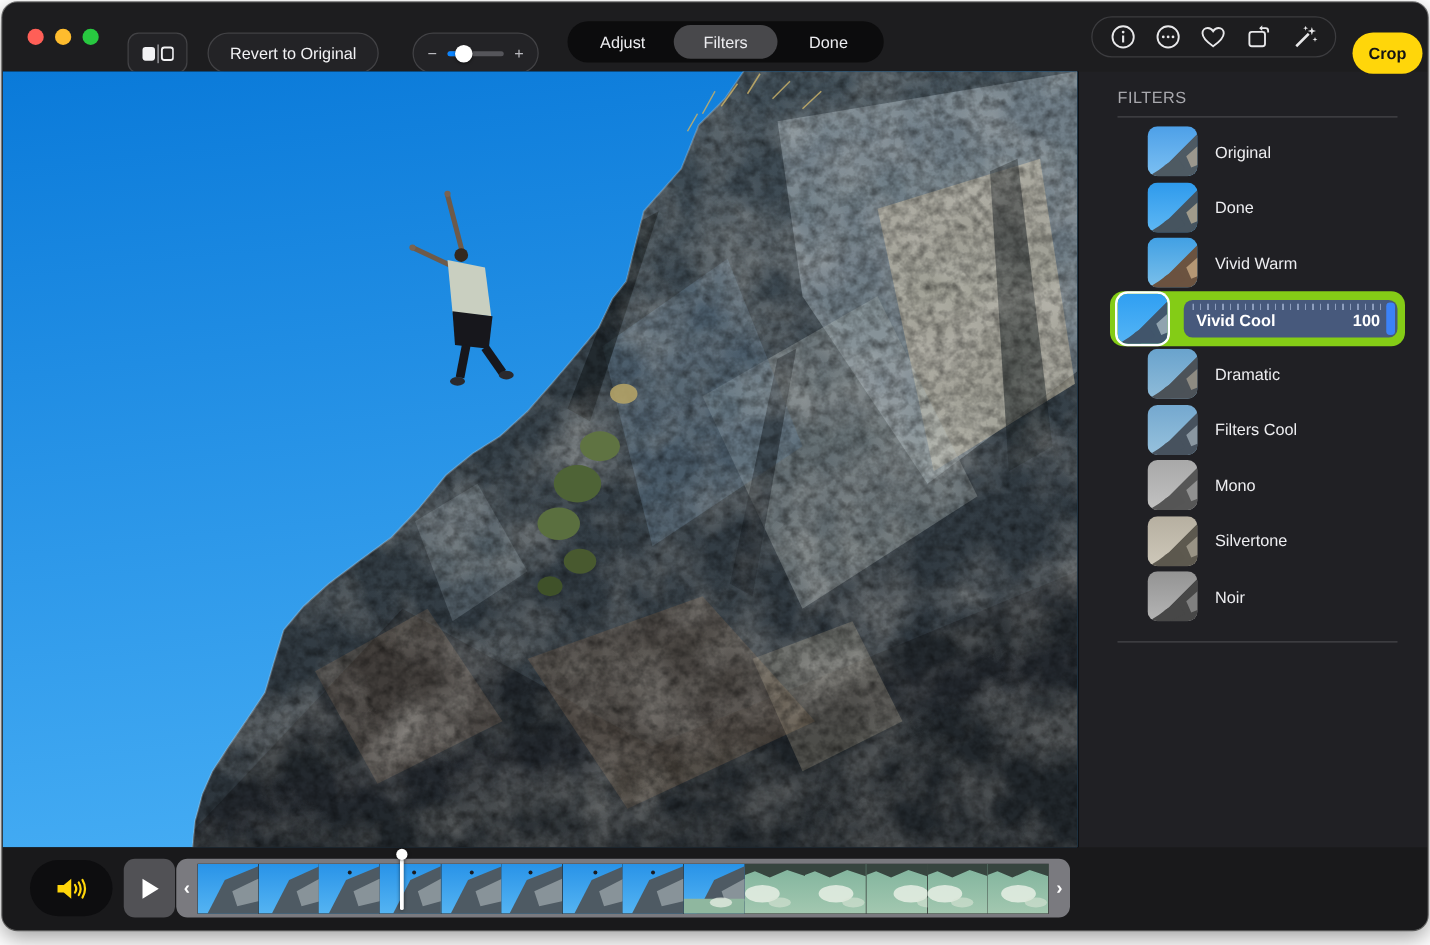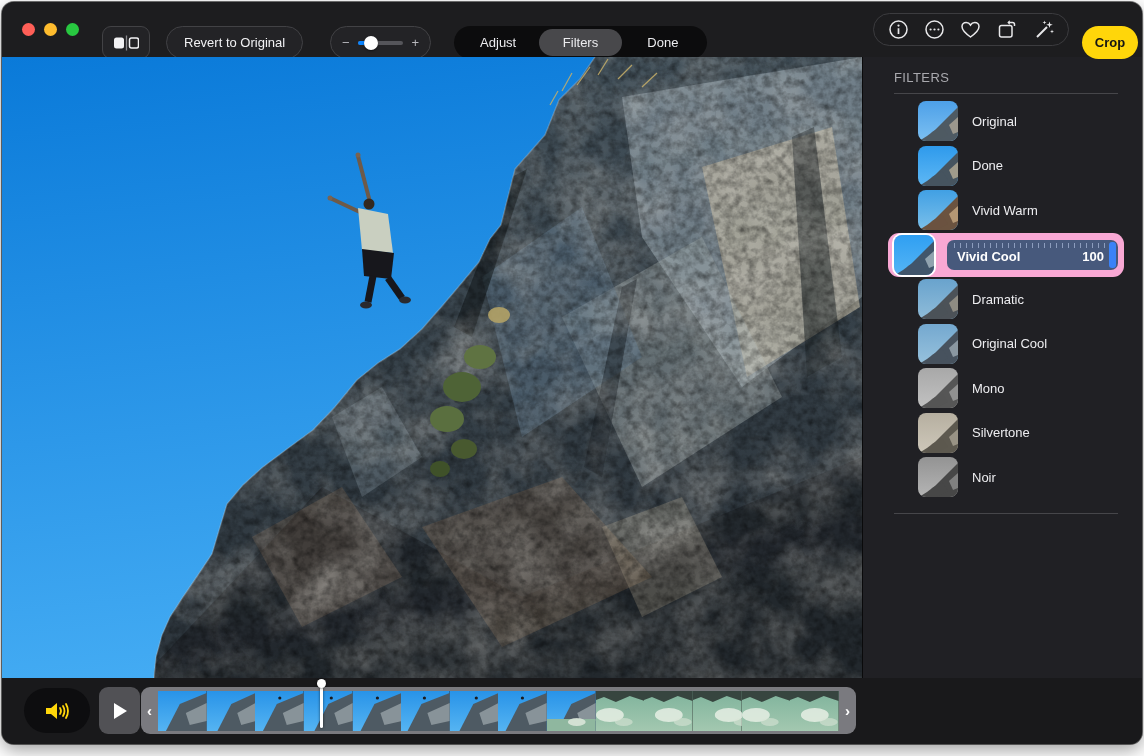--- a/index.html
+++ b/index.html
@@ -16,42 +16,42 @@
   .tbtn{position:absolute;top:24px;height:33px;border:1px solid #424245;background:#232326;
     color:#f2f2f4;font-size:13px;display:flex;align-items:center;justify-content:center;cursor:default;}
   .ba-btn{left:100px;width:48px;border-radius:9px;}
   .revert{left:164px;padding:0 17px;border-radius:17px;}
   .zoomer{left:328px;width:101px;border-radius:17px;padding:0 11px;gap:8px;}
   .zoomer .sign{color:#b9b9be;font-size:13px;line-height:1;}
   .ztrack{position:relative;flex:1;height:4px;border-radius:2px;background:#55555a;}
   .zfill{position:absolute;left:0;top:0;bottom:0;border-radius:2px;background:var(--accent,#0a84ff);}
   .zknob{position:absolute;top:50%;width:14px;height:14px;border-radius:50%;background:#fff;
     transform:translate(-50%,-50%);box-shadow:0 1px 2px rgba(0,0,0,.5);}
-  .segmented{position:absolute;left:452px;top:24px;width:253px;height:33px;border-radius:17px;
+  .segmented{position:absolute;left:452px;top:15px;width:253px;height:33px;border-radius:17px;
     background:#0c0c0d;display:flex;padding:3px;}
   .seg-cell{flex:1;display:flex;align-items:center;justify-content:center;border-radius:14px;
     color:#ececef;font-size:13px;}
   .seg-cell.active{background:#48484b;}
   .icon-group{position:absolute;left:871px;top:11px;width:196px;height:33px;border-radius:17px;
     border:1px solid #3c3c3f;display:flex;align-items:center;justify-content:space-around;padding:0 6px;}
   .ticon{width:26px;height:26px;display:flex;align-items:center;justify-content:center;}
   .ticon svg{display:block;}
   .done{left:1080px;width:56px;border:none;background:var(--done-button,#ffd60a);color:#141414;
     font-weight:bold;font-size:13px;border-radius:17px;}
   
   .content{flex:1;display:flex;min-height:0;}
   .canvas{width:860px;flex:0 0 860px;position:relative;background:#000;}
   .canvas svg{display:block;}
   
   .sidebar{flex:1;background:#202024;border-left:1px solid #0a0a0b;padding:10px 24px 0 31px;overflow:hidden;}
   .filters-header{color:#a9a9ae;font-size:13px;letter-spacing:.4px;margin:3px 0 8px 0;}
   .divider{height:1px;background:#46464a;margin:0;}
   .flist{margin-top:5px;}
   .frow{height:44.5px;display:flex;align-items:center;margin-left:24px;}
-  .frow.sel{background:#f9a8d4;border-radius:11px;margin:0 -6px;padding:0 6px;}
+  .frow.sel{background:#84cc16;border-radius:11px;margin:0 -6px;padding:0 6px;}
   .fthumb{width:40px;height:40px;border-radius:8px;flex:0 0 40px;overflow:hidden;}
   .sel .fthumb{box-shadow:0 0 0 2px #fff;}
   .flabel{color:#ededf0;font-size:13px;margin-left:14px;white-space:nowrap;}
   .fslider{position:relative;flex:1;height:30px;margin-left:13px;border-radius:7px;
     background:var(--slider-track,#47597c);overflow:hidden;}
   .ticks{position:absolute;top:3px;left:7px;right:7px;height:5px;
     background:repeating-linear-gradient(90deg,rgba(210,225,255,.5) 0 1px,transparent 1px 6px);}
   .fname{position:absolute;left:10px;top:9px;color:#fff;font-size:13px;font-weight:bold;}
   .fval{position:absolute;right:14px;top:9px;color:#fff;font-size:13px;font-weight:bold;}
   .fhandle{position:absolute;right:2px;top:2px;bottom:2px;width:7px;border-radius:3px;
@@ -326,21 +326,21 @@
                 <linearGradient id="fg6" x1="0" y1="0" x2="0" y2="1">
                   <stop offset="0" stop-color="#74a8cf"></stop>
                   <stop offset="1" stop-color="#97c2dd"></stop>
                 </linearGradient>
               </defs>
               <rect width="40" height="40" fill="url(#fg6)"></rect>
               <polygon points="40,6 33,13 25,21 17,29 9,35 1,40 40,40" fill="#47525e"></polygon>
               <polygon points="40,16 31,24 35,33 40,31" fill="#96a3ad" opacity="0.85"></polygon>
               <polygon points="14,31 24,25 30,34 18,40 8,40" fill="#47525e" opacity="0.7"></polygon>
             </svg>
-            <span class="flabel">Original Cool</span>
+            <span class="flabel">Filters Cool</span>
           </div>
           <div class="frow">
             <svg class="fthumb" viewBox="0 0 40 40">
               <defs>
                 <linearGradient id="fg7" x1="0" y1="0" x2="0" y2="1">
                   <stop offset="0" stop-color="#a8a8a8"></stop>
                   <stop offset="1" stop-color="#c2c2c2"></stop>
                 </linearGradient>
               </defs>
               <rect width="40" height="40" fill="url(#fg7)"></rect>

